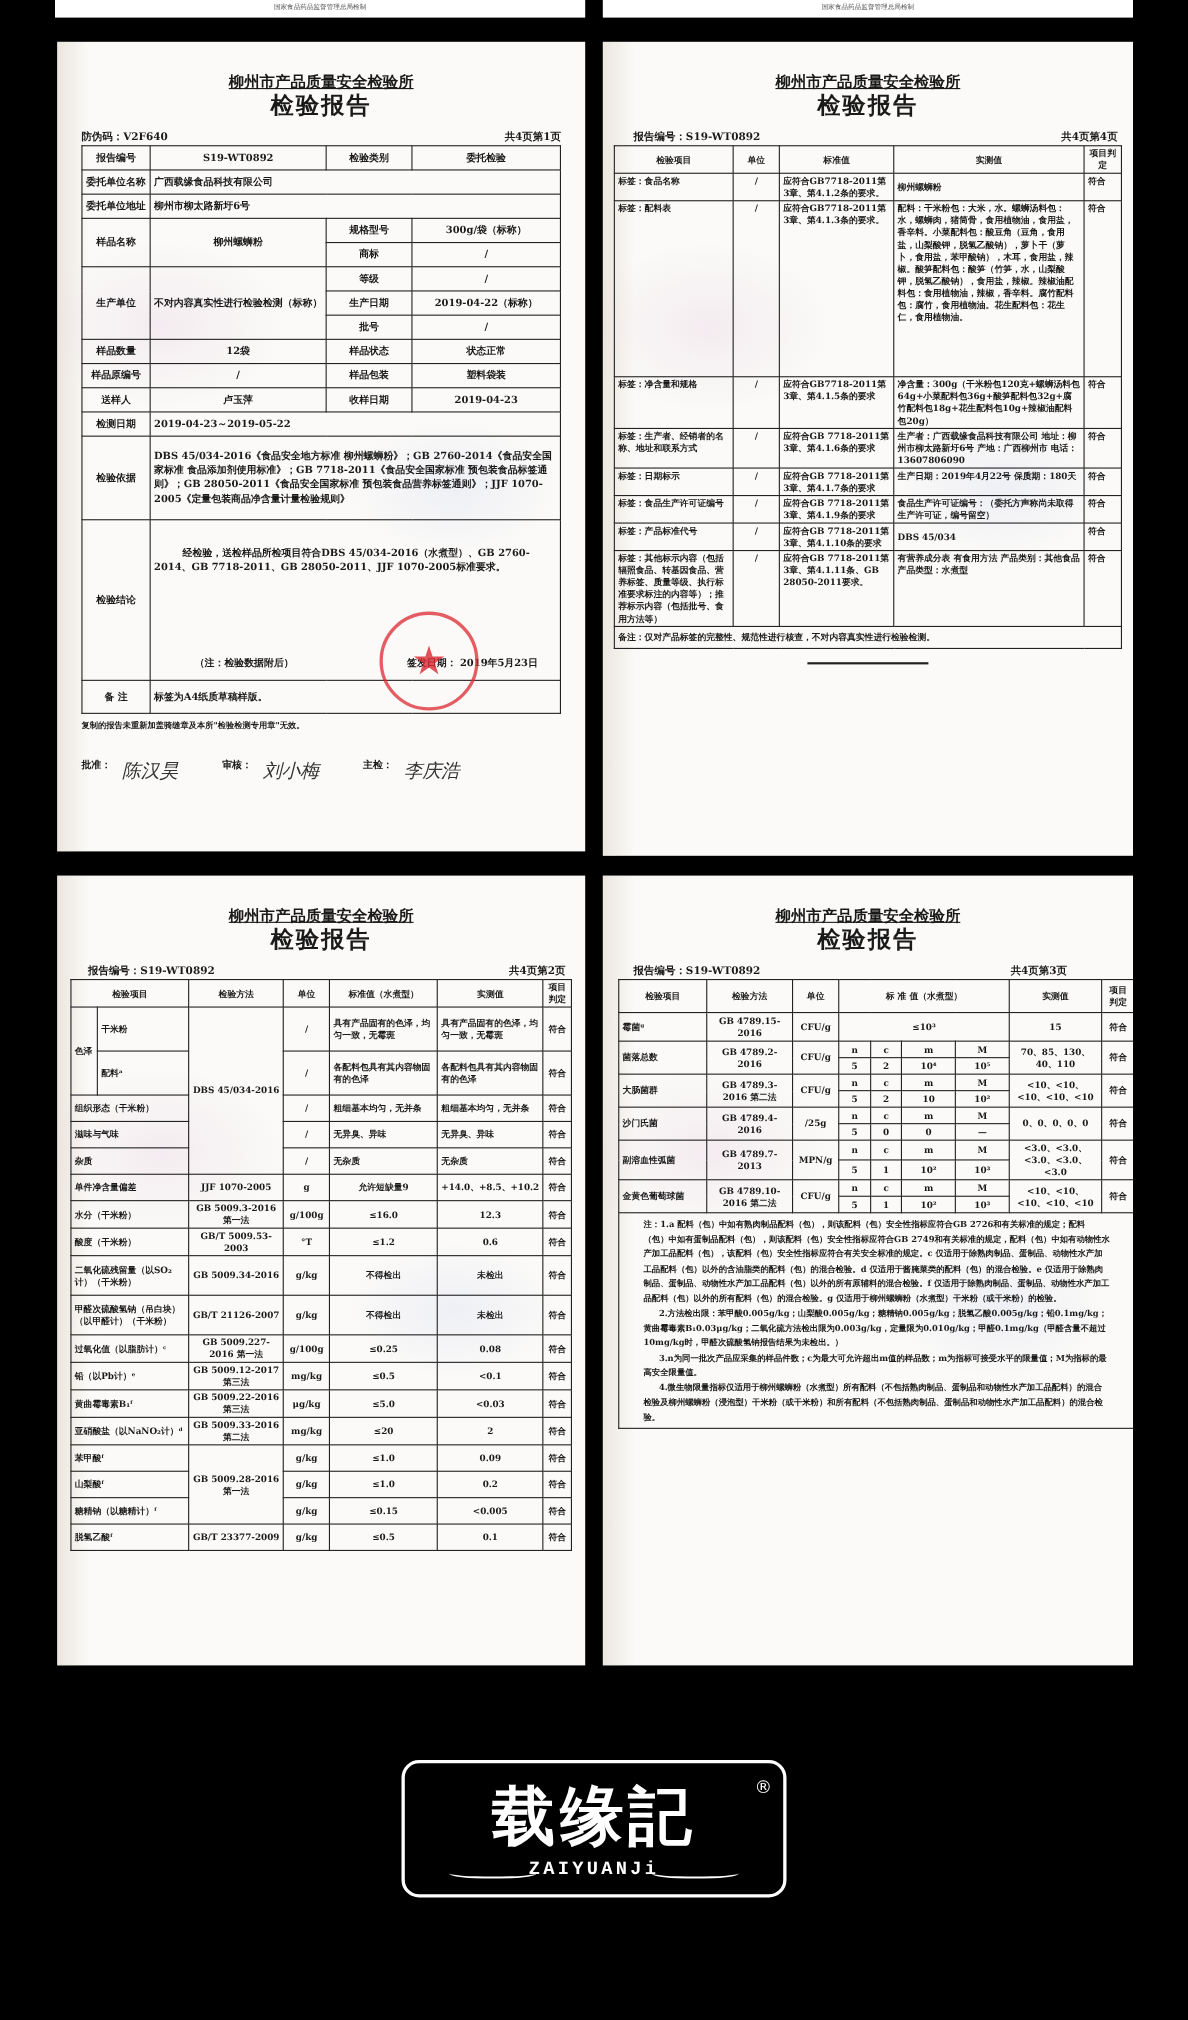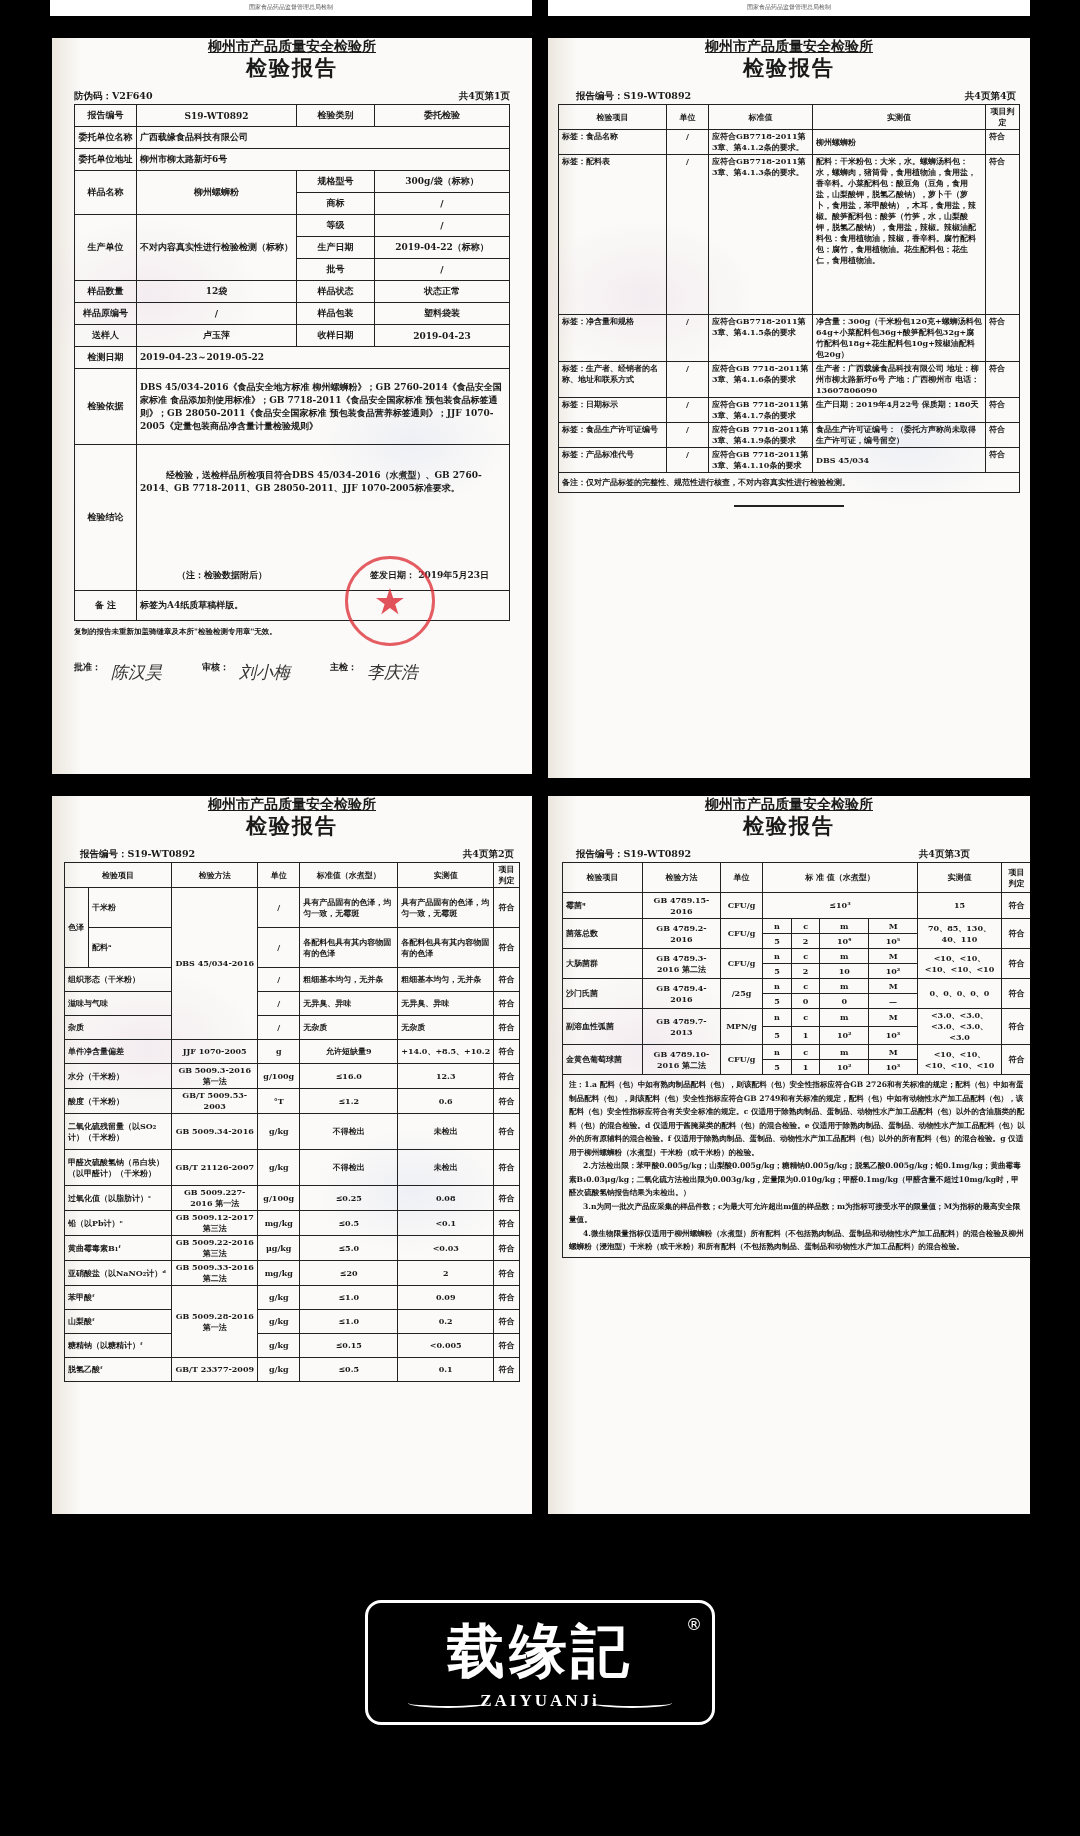--- a/index.html
+++ b/index.html
@@ -10,44 +10,44 @@
 .strip.r{left:548px;width:482px}
 .page{position:absolute;background:#fbfaf8;overflow:hidden}
 .page::before{content:"";position:absolute;inset:0;background:
  radial-gradient(ellipse 160px 110px at 20% 35%,rgba(230,210,225,.35),transparent 70%),
  radial-gradient(ellipse 140px 90px at 75% 55%,rgba(215,220,240,.35),transparent 70%),
  linear-gradient(90deg,rgba(215,205,190,.45),transparent 6%);pointer-events:none}
 .p1{left:52px;top:38px;width:480px;height:736px}
 .p4{left:548px;top:38px;width:482px;height:740px}
 .p2{left:52px;top:796px;width:480px;height:718px}
 .p3{left:548px;top:796px;width:482px;height:718px}
-.org{position:relative;text-align:center;font-size:14px;font-weight:bold;text-decoration:underline;}
+.org{position:relative;text-align:center;font-size:14px;font-weight:bold;text-decoration:underline;margin-top:28px}
 .ttl{position:relative;text-align:center;font-size:21px;font-weight:bold;letter-spacing:2px;line-height:24px}
 .meta{position:relative;display:flex;justify-content:space-between;font-size:9.5px;font-weight:bold;padding:0 22px;margin-top:10px;height:14px}
 table{position:relative;border-collapse:collapse;font-size:8.5px}
 td,th{border:1.3px solid #222;padding:1px 3px;vertical-align:middle;font-weight:bold}
 .c{text-align:center}
 .t1{margin:0 22px;width:436px}
 .t1 td{height:22px;font-size:9px}
 .t1 .lbl{text-align:center;width:62px}
 .t4{margin:0 10px;width:462px}
 .t4 td{vertical-align:top;line-height:11px;font-size:8px}
 .t2{margin:0 12px;width:456px}
 .t2 td{height:24px;font-size:8px;line-height:11px}
 .t3{margin:0 14px;width:470px}
 .t3 td{font-size:8px;height:15px;line-height:11px}
-.note3{position:relative;margin:0 14px;width:470px;border:1.3px solid #222;border-top:none;font-size:7.6px;line-height:13.5px;padding:3px 6px;font-weight:bold}
+.note3{position:relative;margin:0 14px;width:470px;border:1.3px solid #222;border-top:none;font-size:7.6px;line-height:13.5px;padding:3px 22px;font-weight:bold}
 .note3 p{text-indent:0}
 .note3 p.ind{text-indent:14px}
 .stamp{position:absolute;border:3px solid rgba(220,40,50,.75);border-radius:50%;color:rgba(220,40,50,.8);display:flex;align-items:center;justify-content:center;font-size:36px}
 .sig{position:relative;display:flex;padding:0 22px;font-size:9px;font-weight:bold;margin-top:24px;align-items:flex-start}
 .sig .hand{font-family:"DejaVu Sans",sans-serif;font-size:17px;font-weight:normal;font-style:italic;margin:0 40px 0 10px;color:#333}
 .logo{position:absolute;left:365px;top:1600px;width:350px;height:125px;border:3px solid #fff;border-radius:16px;color:#fff;text-align:center}
 .logo .cn{font-family:"DejaVu Sans",sans-serif;font-size:58px;font-weight:bold;letter-spacing:4px;line-height:80px;margin-top:8px}
-.logo .en{font-family:Liberation Serif, serif;font-size:17px;font-weight:bold;letter-spacing:3px;line-height:20px}
+.logo .en{font-family:Liberation Mono, monospace;font-size:17px;font-weight:bold;letter-spacing:3px;line-height:20px}
 .logo .reg{position:absolute;right:10px;top:12px;font-size:16px;font-family:"DejaVu Sans",sans-serif}
 .logo .sw{position:absolute;bottom:14px;width:80px;height:10px;border-bottom:2px solid #fff;border-radius:0 0 50% 50%}
 .hr{position:relative;width:110px;height:2px;background:#222;margin:12px auto 0}
 </style>
 </head>
 <body>
 
 <div class="strip l">国家食品药品监督管理总局检制</div>
 <div class="strip r">国家食品药品监督管理总局检制</div>
 
@@ -208,20 +208,27 @@
           <td class="c">/</td>
           <td>应符合GB 7718-2011第3章、第4.1.9条的要求</td>
           <td>食品生产许可证编号：（委托方声称尚未取得生产许可证，编号留空）</td>
           <td>符合</td>
         </tr>
     <tr>
           <td>标签：产品标准代号</td>
           <td class="c">/</td>
           <td>应符合GB 7718-2011第3章、第4.1.10条的要求</td>
           <td style="vertical-align:middle">DBS 45/034</td>
+          <td>符合</td>
+        </tr>
+    <tr>
+          <td>标签：其他标示内容（包括辐照食品、转基因食品、营养标签、质量等级、执行标准要求标注的内容等）；推荐标示内容（包括批号、食用方法等）</td>
+          <td class="c">/</td>
+          <td>应符合GB 7718-2011第3章、第4.1.11条、GB 28050-2011要求。</td>
+          <td>有营养成分表 有食用方法 产品类别：其他食品 产品类型：水煮型</td>
           <td>符合</td>
         </tr>
     <tr>
           <td colspan="5" style="vertical-align:middle;height:20px">备注：仅对产品标签的完整性、规范性进行核查，不对内容真实性进行检验检测。</td>
         </tr>
   </tbody>
     </table>
   <div class="hr"></div>
 </div>
 

